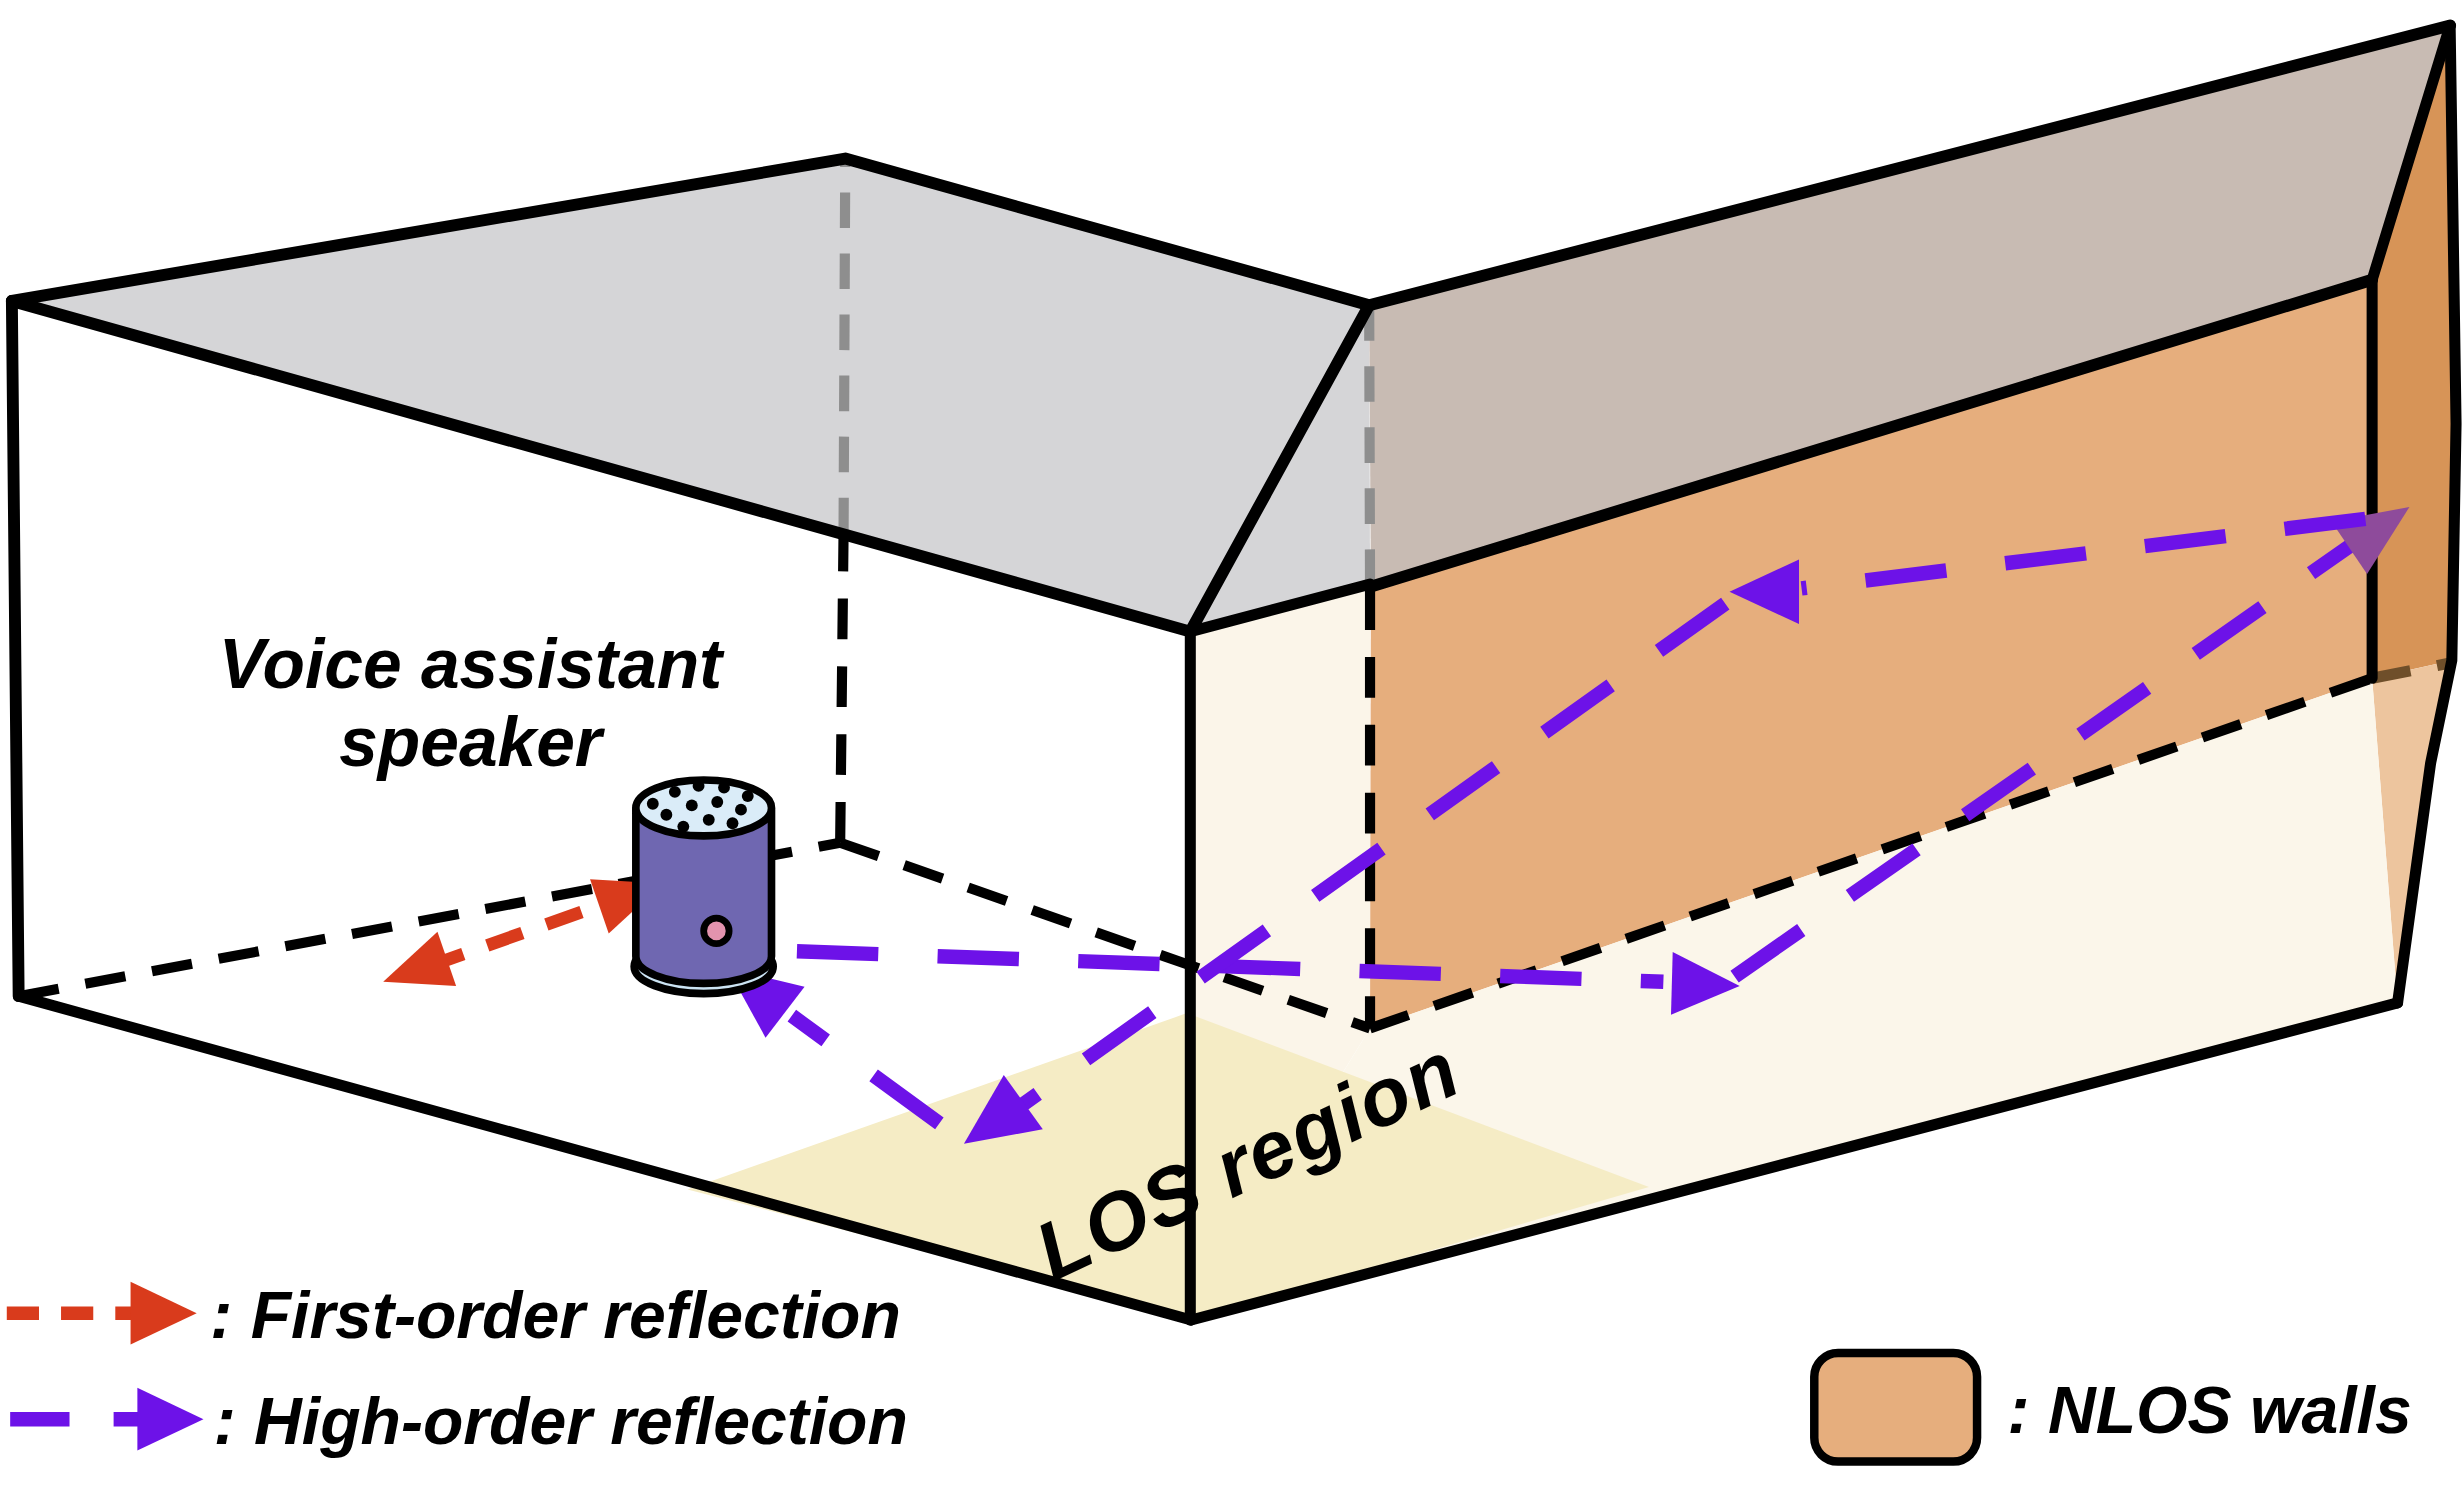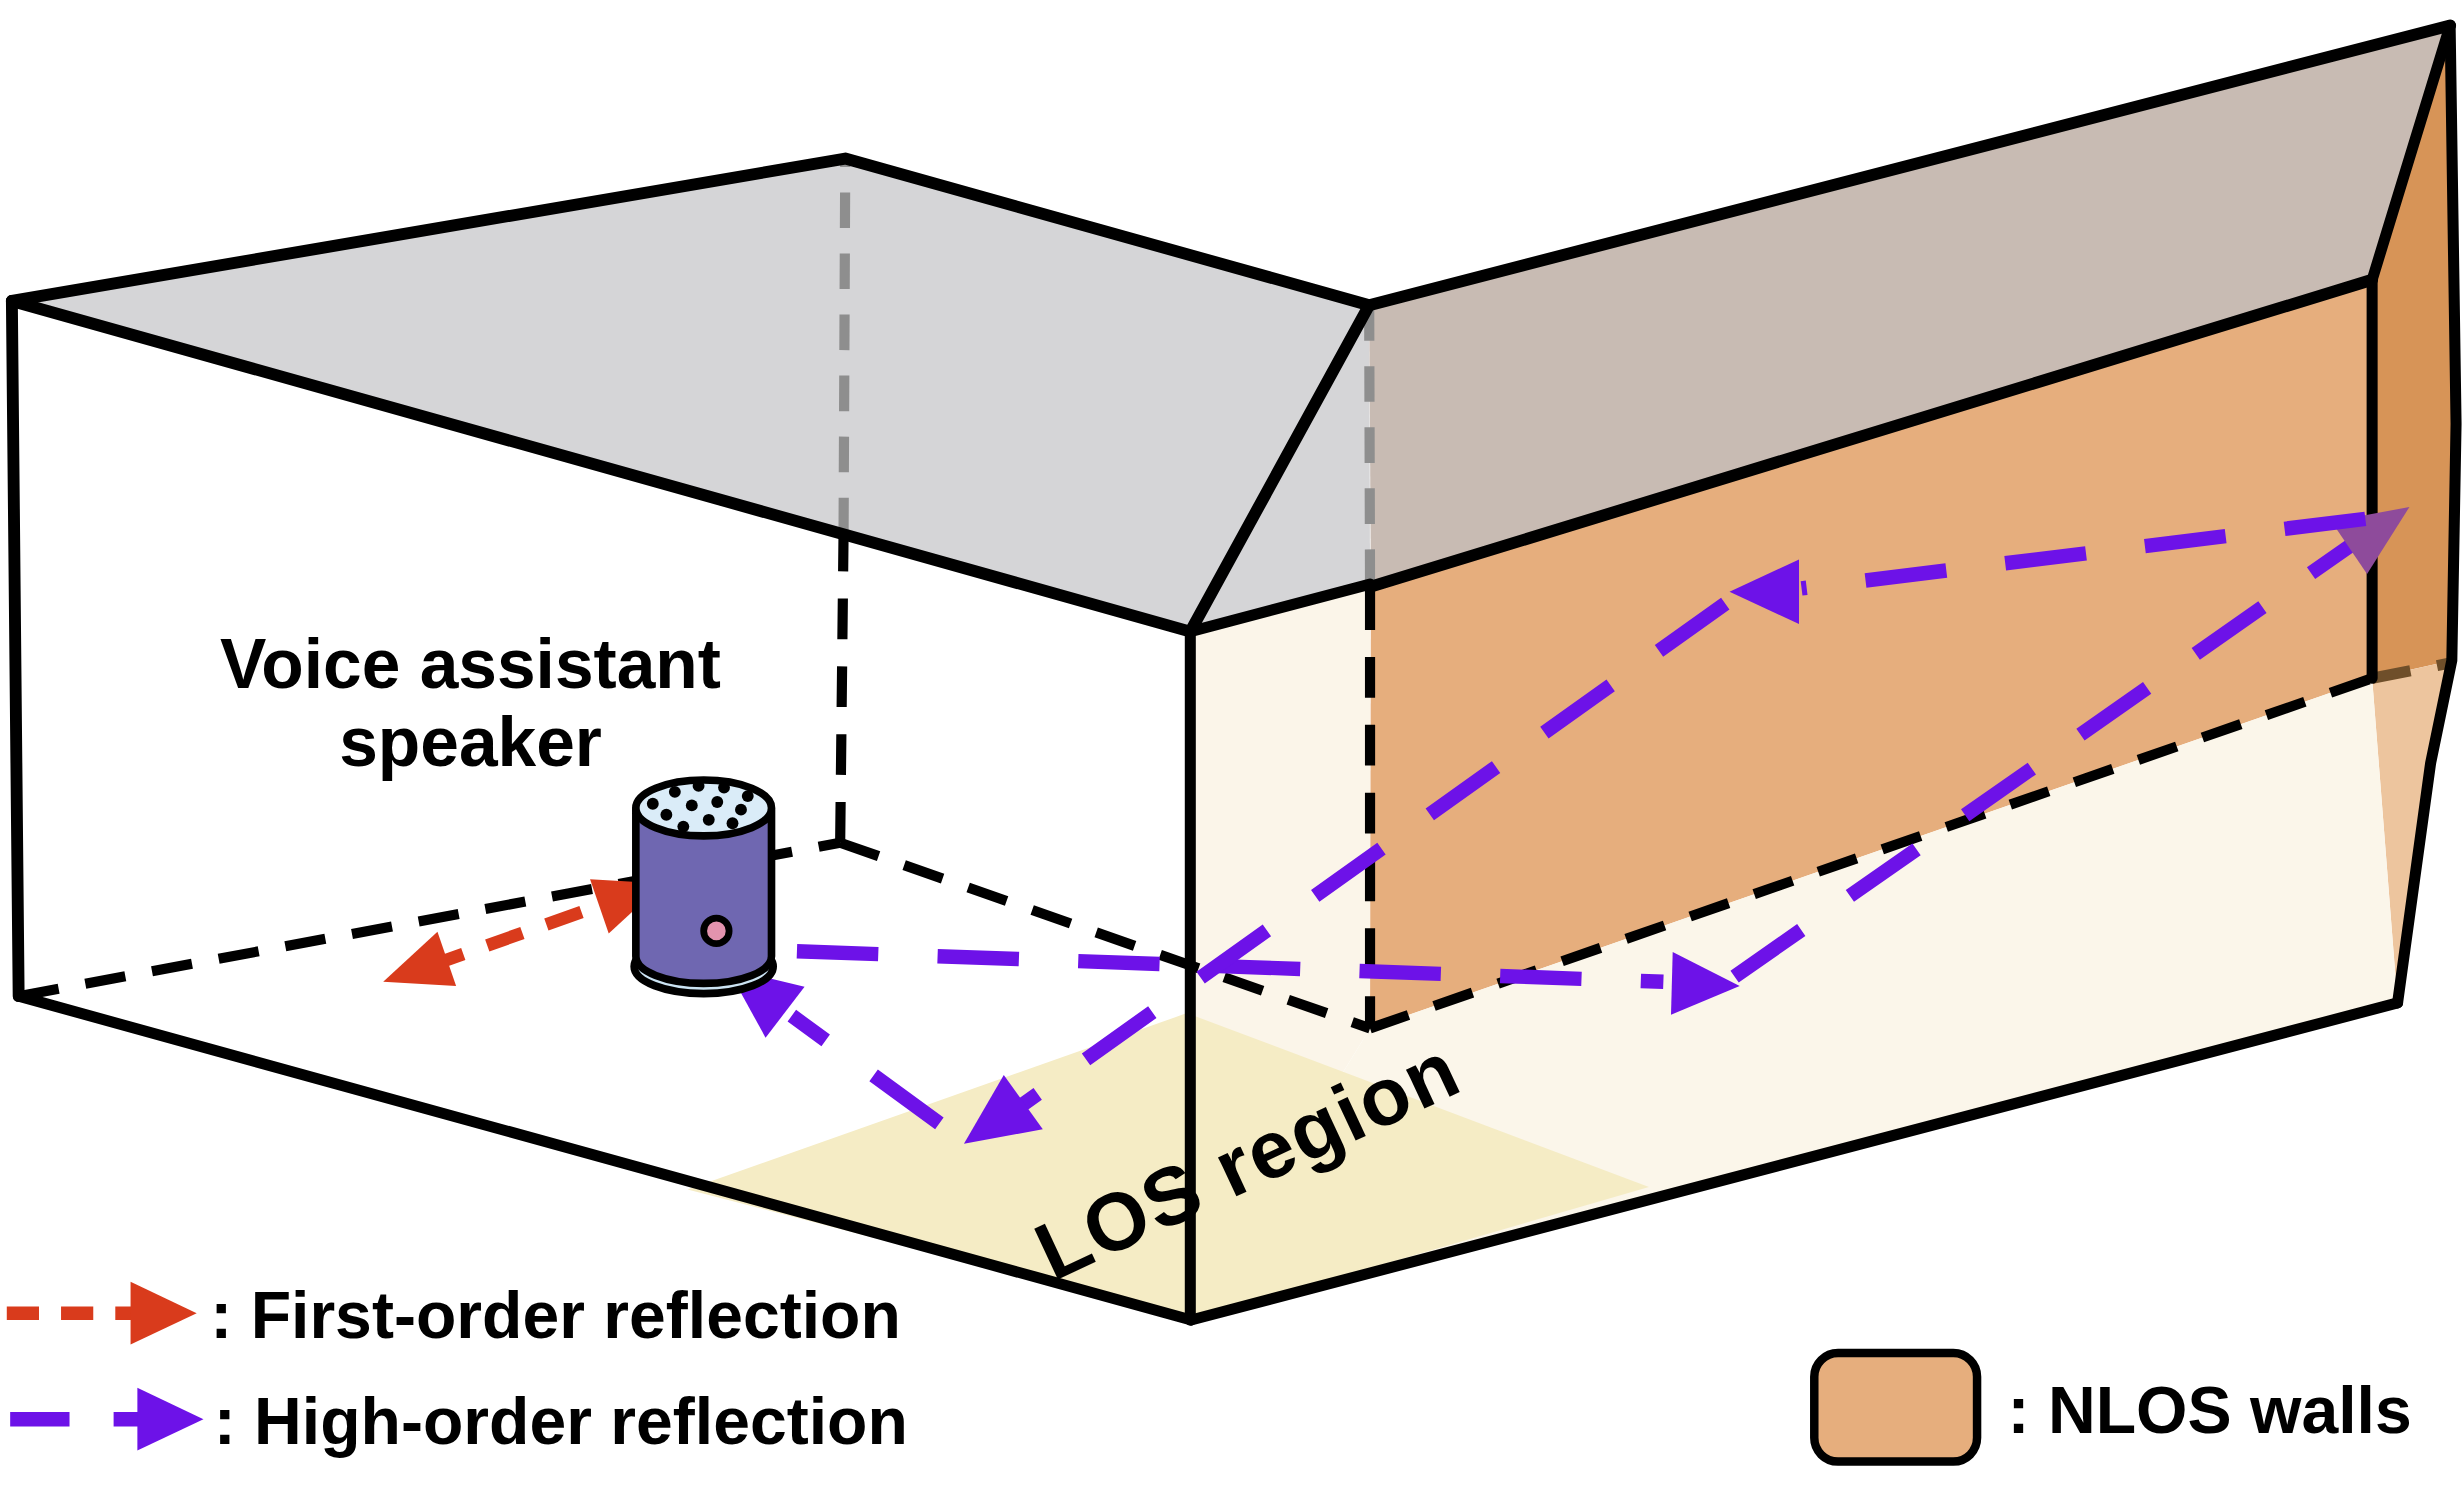--- a/index.html
+++ b/index.html
@@ -5,20 +5,21 @@
   html, body {
     margin: 0;
     padding: 0;
     background: #ffffff;
     font-family: "Liberation Sans", sans-serif;
   }
   .stage {
     width: 100%;
     max-width: 2462px;
     margin: 0 auto;
+    font-style: italic;
   }
   svg { display: block; width: 100%; height: auto; }
   .edge        { stroke: #000; fill: none; stroke-linejoin: round; stroke-linecap: round; }
   .edge-14     { stroke-width: 14; }
   .edge-13     { stroke-width: 13; }
   .dash-black  { stroke: #000; fill: none; stroke-width: 12; stroke-dasharray: 48 32; }
   .dash-gray   { fill: none; stroke-width: 12; stroke-dasharray: 42 30; }
   .dash-brown  { fill: none; stroke-width: 13; stroke-dasharray: 46 32; }
   .ray         { fill: none; stroke-width: 17; stroke-dasharray: 96 70; }
   .ray-red     { fill: none; stroke-width: 15; stroke-dasharray: 44 30; }

